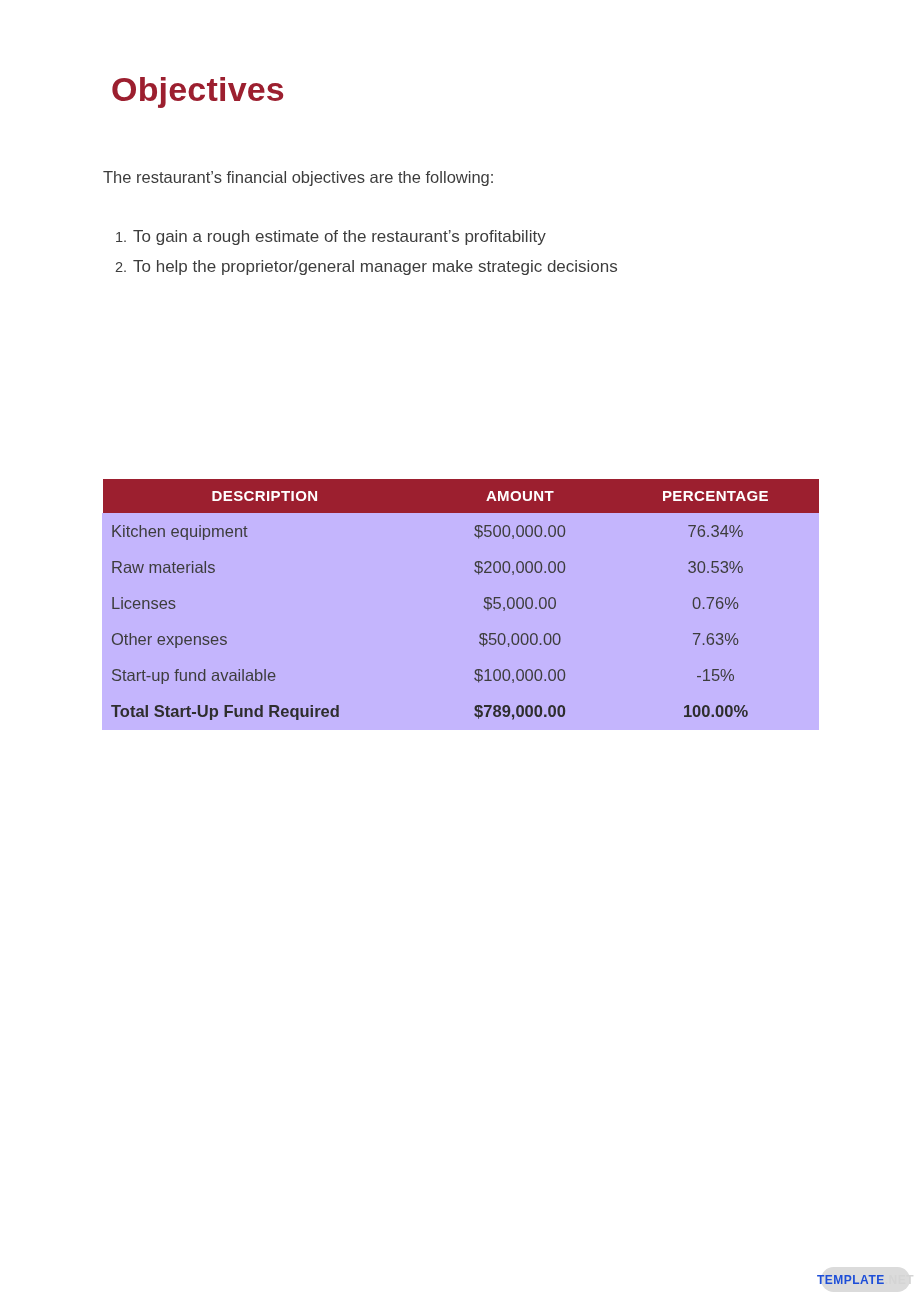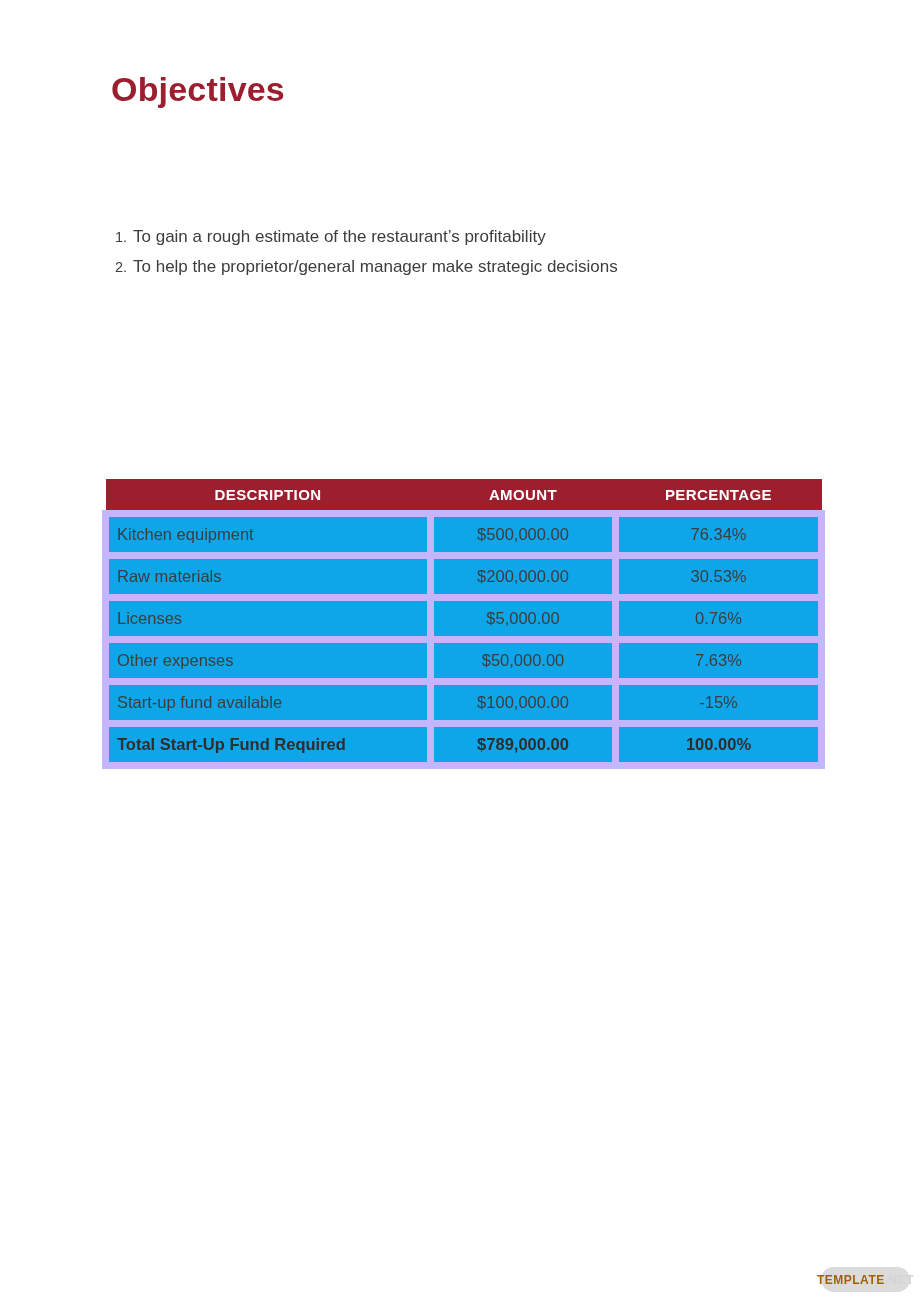--- a/index.html
+++ b/index.html
@@ -69,55 +69,56 @@
     color: #ffffff;
     font-size: 15px;
     font-weight: bold;
     letter-spacing: 0.4px;
     height: 34px;
     border: none;
     padding: 0;
   }
   .costs-table td {
     height: 35px;
-    border: 7px solid #c4b5fd;
+    border: 1px solid #c4b5fd;
     font-size: 16.5px;
     color: #3d3d3d;
     padding: 8px;
-    background: #0ea5e9;
+    background: #c4b5fd;
   }
   .costs-table td.desc { text-align: left; padding-left: 8px; }
   .costs-table td.center { text-align: center; }
   .costs-table tr.total-row td { font-weight: bold; color: #2e2e2e; margin-left: 19px; }
   .watermark {
     position: absolute;
     left: 821px;
     top: 1267px;
     width: 89px;
     height: 25px;
     border-radius: 13px;
     background: #dbdbdb;
     display: flex;
     align-items: center;
     justify-content: center;
     font-size: 12px;
     font-weight: bold;
     letter-spacing: 0.5px;
     white-space: nowrap;
   }
-  .watermark .brand { color: #a16207; }
+  .watermark .brand { color: #1d4ed8; }
   .watermark .tld   { color: #d4d4d4; }
 </style>
 </head>
 <body>
 
 <div class="page">
 
   <h1 class="section-heading" id="objectives-heading">Objectives</h1>
 
+  <p class="intro">The restaurant’s financial objectives are the following:</p>
 
   <ol class="obj-list">
     <li>
       <span class="num">1.</span>
       <span class="item-text">To gain a rough estimate of the restaurant’s profitability</span>
     </li>
     <li>
       <span class="num">2.</span>
       <span class="item-text">To help the proprietor/general manager make strategic decisions</span>
     </li>

